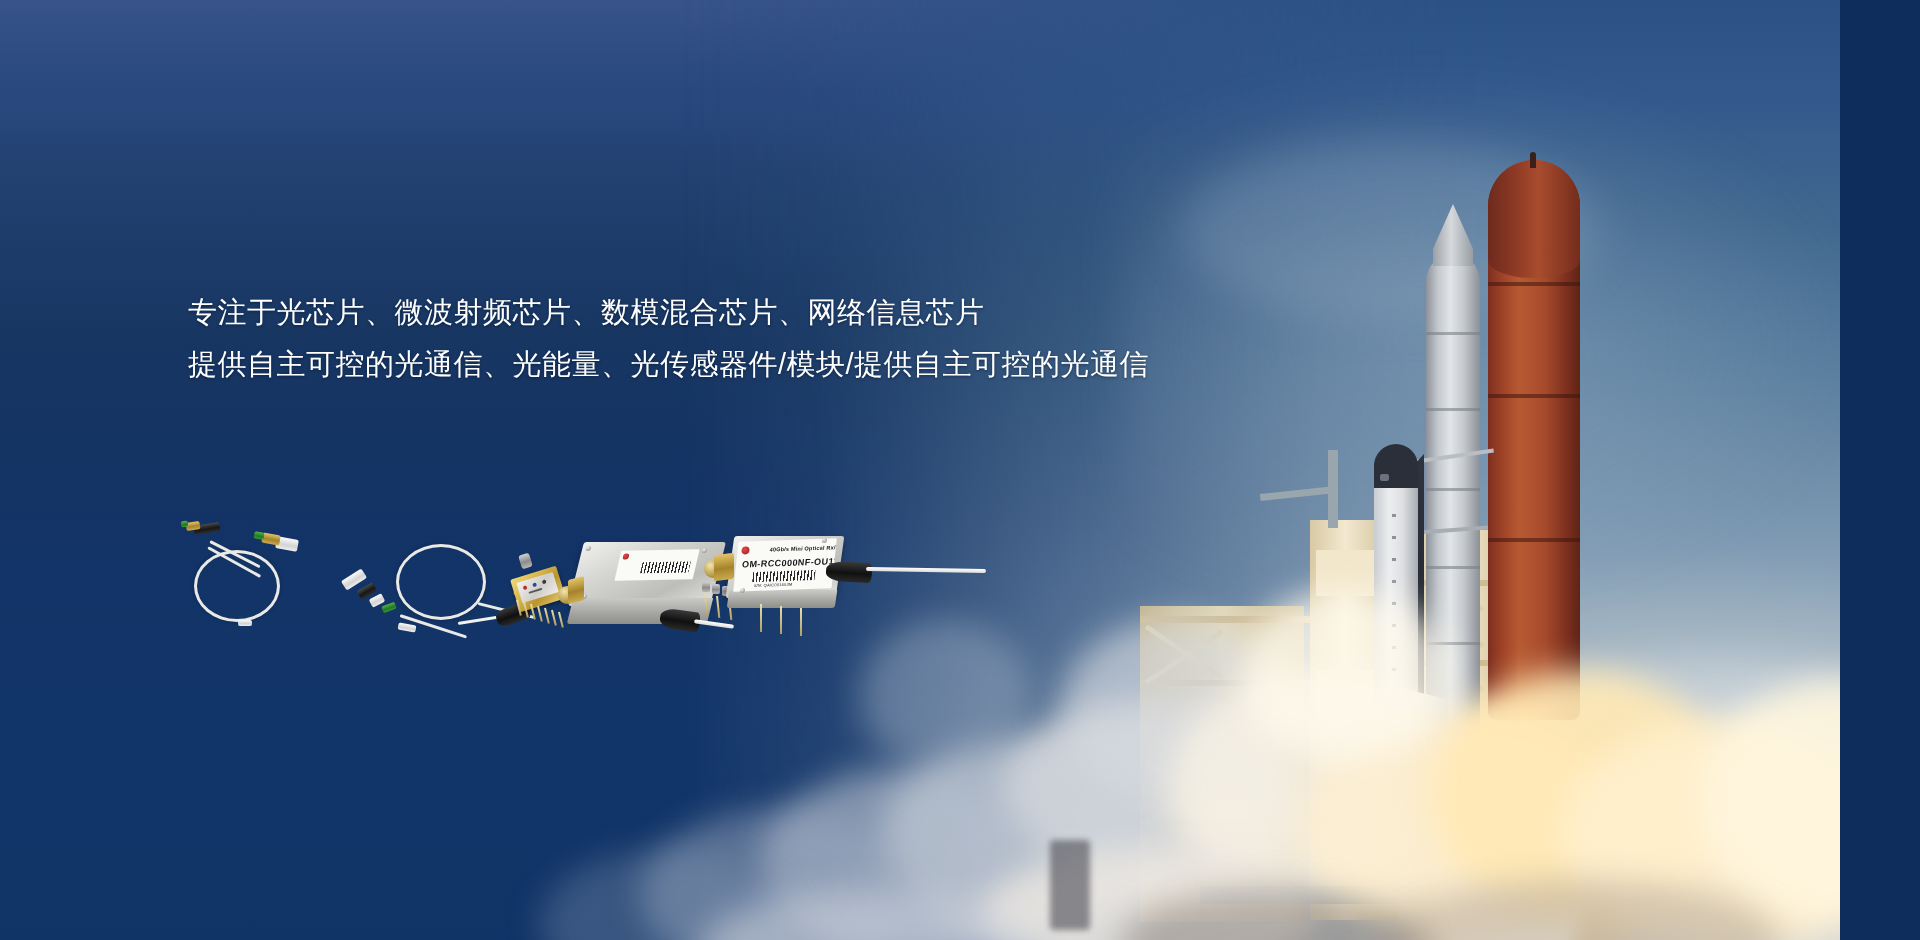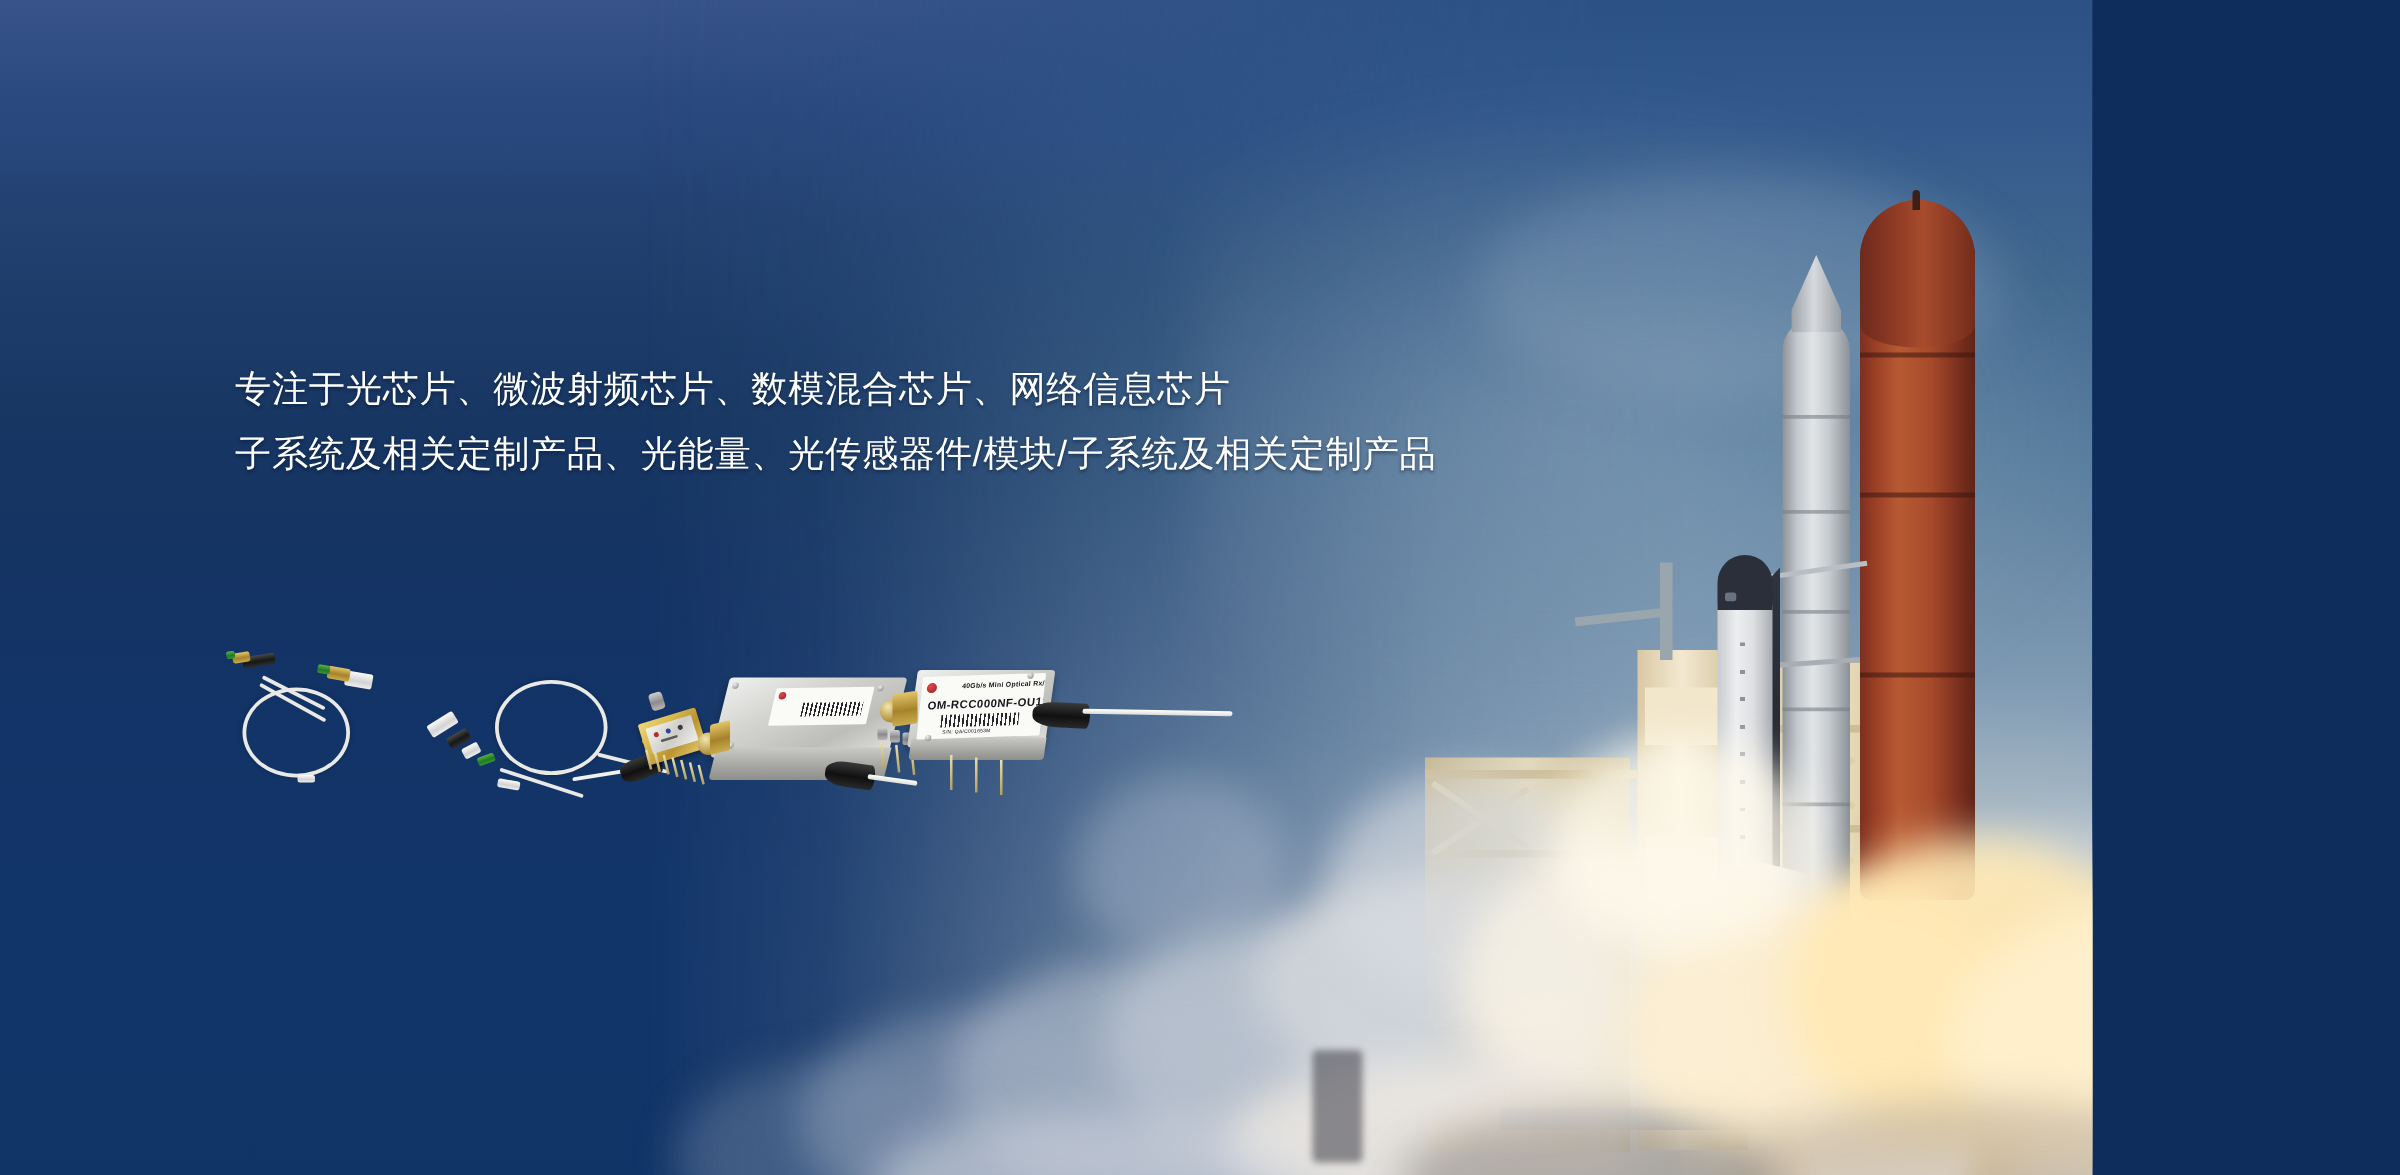--- a/index.html
+++ b/index.html
@@ -1,21 +1,21 @@
 <!DOCTYPE html>
 <html><head>
 <meta charset="utf-8">
 <title>Hero Banner</title>
 <style>
   * { margin:0; padding:0; box-sizing:border-box; }
   html,body { width:1920px; height:940px; overflow:hidden; background:#0e2d5c; }
   body { font-family:"Liberation Sans","DejaVu Sans",sans-serif; }
 
   #banner {
-    position:relative; width:1674px; height:940px; overflow:hidden;
+    position:relative; width:1840px; height:940px; overflow:hidden;
     background:#123569;
   }
 
   
   .sky-base{
     position:absolute; inset:0;
     background:linear-gradient(to bottom,
       #37538a 0%, #2b4a80 8%, #21406f 20%,
       #173662 36%, #133366 55%, #123569 75%, #113467 100%);
   }
@@ -297,21 +297,21 @@
     <div class="pf" style="left:980px;top:290px;width:340px;height:130px;background:rgba(236,232,226,.85);"></div>
     <div class="pf" style="left:700px;top:330px;width:340px;height:120px;background:rgba(210,214,222,.55);"></div>
     <div class="pf" style="left:1380px;top:320px;width:400px;height:120px;background:rgba(180,166,150,.55);"></div>
     <div class="pf" style="left:1120px;top:330px;width:300px;height:110px;background:rgba(120,110,104,.45);"></div>
     <div class="pf" style="left:860px;top:60px;width:170px;height:150px;background:rgba(190,200,214,.35);"></div>
     <div class="pf" style="left:1050px;top:280px;width:40px;height:90px;background:rgba(60,60,70,.55);border-radius:4px;filter:blur(3px);"></div>
   </div>
 
   <div id="copy">
     <div class="sub">专注于光芯片、微波射频芯片、数模混合芯片、网络信息芯片</div>
-    <div class="sub">子系统及相关定制产品、光能量、光传感器件/模块/子系统及相关定制产品</div>
+    <div class="sub">提供自主可控的光通信、光能量、光传感器件/模块/提供自主可控的光通信</div>
   </div>
 
   <div id="products">
 
     <div class="prod" style="left:0px;top:0px;width:150px;height:110px;">
       <div class="fiber-loop" style="left:14px;top:32px;width:86px;height:72px;"></div>
       <div class="fiber-line" style="left:28px;top:28px;width:60px;transform:rotate(29deg);"></div>
       <div class="fiber-line" style="left:30px;top:22px;width:56px;transform:rotate(27deg);"></div>
       <div class="conn-body conn-black" style="left:14px;top:6px;width:26px;height:9px;transform:rotate(-9deg);"></div>
       <div class="conn-body conn-gold" style="left:6px;top:4px;width:14px;height:8px;transform:rotate(-9deg);"></div>

